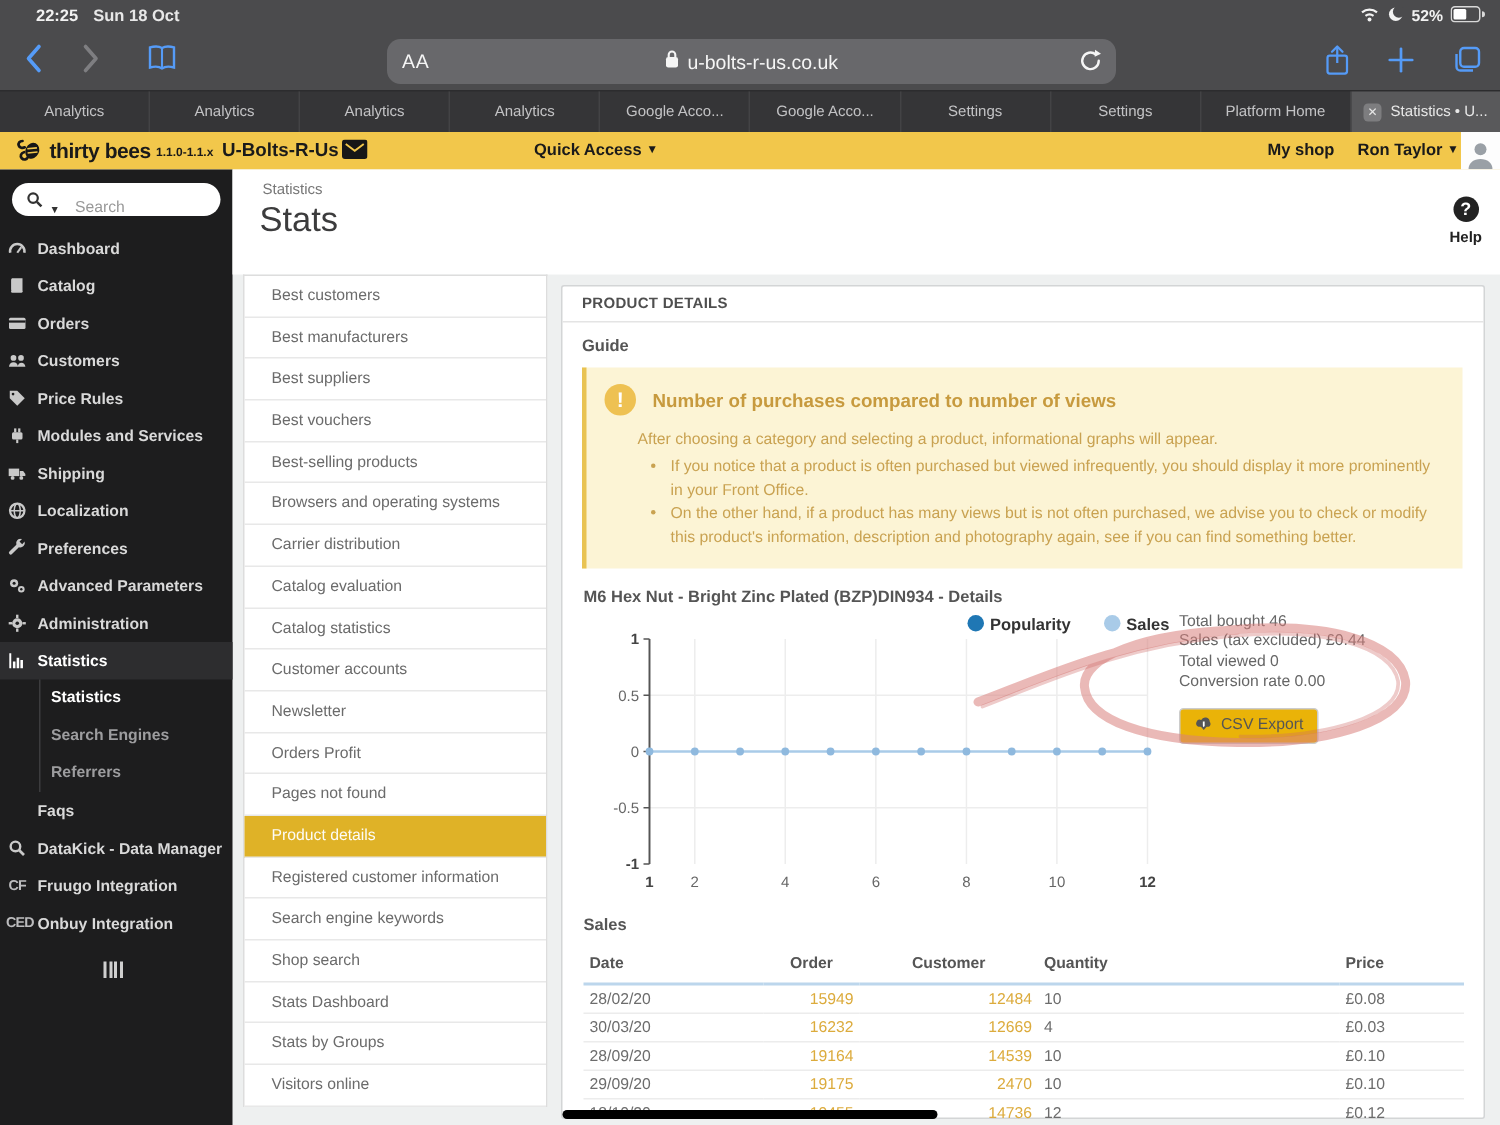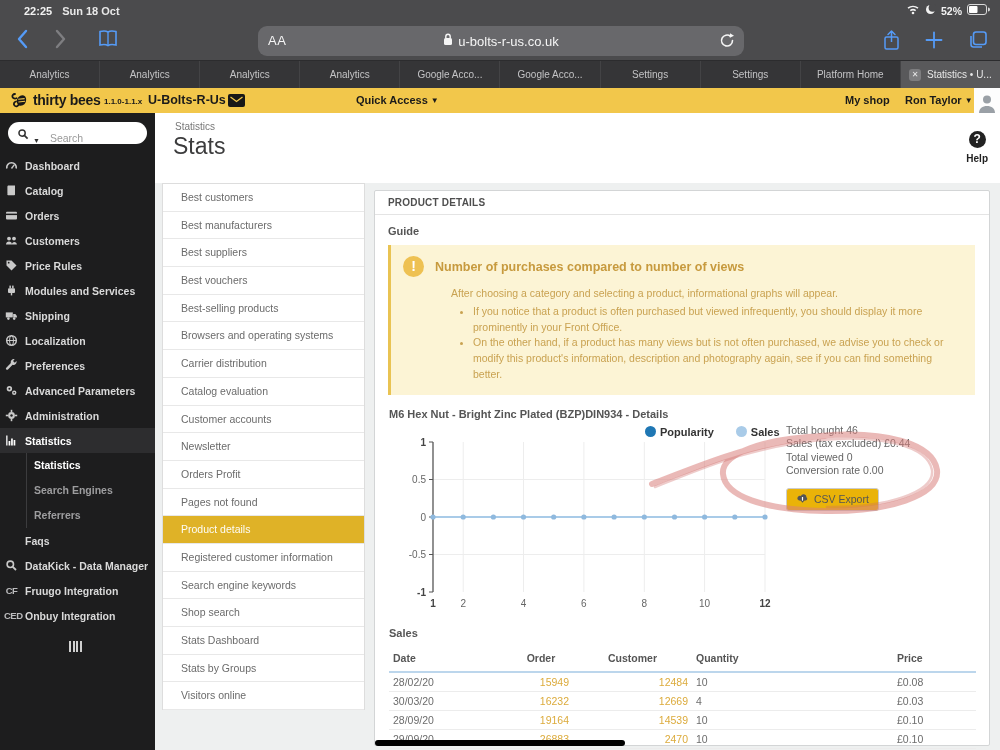--- a/index.html
+++ b/index.html
@@ -69,21 +69,21 @@
   .menu-item.active { background:#dfb227; color:#fdfcf6; }
 
   
   .panel { position:absolute; left:374px; top:190px; width:616px; height:556px; background:#fff; border:1px solid #d3d5d6; border-radius:2px; }
   .panel-head { height:24px; line-height:24px; padding-left:13px; font-size:10px; font-weight:bold; color:#4f4f4f; letter-spacing:.2px; border-bottom:1px solid #e4e4e4; }
   .guide-label { margin:10px 0 8px 13px; font-size:11px; font-weight:bold; color:#555; }
   .notice { margin:0 14px 0 13px; background:#fcf4d5; border-left:3px solid #e9c352; padding:11px 14px 12px 12px; position:relative; }
   .notice-head { display:flex; align-items:center; gap:11px; }
   .bang { width:21px; height:21px; border-radius:50%; background:#eec152; color:#fff; font-weight:bold; font-size:14px; text-align:center; line-height:21px; flex:0 0 21px; }
   .notice-title { font-size:12.5px; font-weight:bold; color:#c79a3e; }
-  .notice-body { margin:9px 0 0 48px; font-size:10.5px; color:#c9a251; line-height:1.5; }
+  .notice-body { margin:9px 0 0 22px; font-size:10.5px; color:#c9a251; line-height:1.5; }
   .notice-body ul { margin:2px 0 0 22px; }
 
   
   .chart-section { position:relative; margin-top:13px; padding:0 14px; height:215px; }
   .chart-title { font-size:11px; font-weight:bold; color:#555; }
   .legend { position:absolute; left:270px; top:18px; display:flex; gap:22px; font-size:11px; font-weight:bold; color:#333; }
   .legend span.dot { display:inline-block; width:11px; height:11px; border-radius:50%; margin-right:4px; vertical-align:-1px; }
   .summary { position:absolute; left:411px; top:16px; font-size:10.5px; color:#666; line-height:13.5px; }
   .csv-btn { margin-top:10px; display:inline-flex; align-items:center; gap:5px; border:1px solid #ccc; border-radius:3px; background:#eab308; padding:4px 9px; font-size:10.5px; color:#555; }
   .annotation { position:absolute; left:250px; top:8px; pointer-events:none; }
@@ -408,20 +408,21 @@
 
   <div class="menu-col">
     <div class="menu-item">Best customers</div>
     <div class="menu-item">Best manufacturers</div>
     <div class="menu-item">Best suppliers</div>
     <div class="menu-item">Best vouchers</div>
     <div class="menu-item">Best-selling products</div>
     <div class="menu-item">Browsers and operating systems</div>
     <div class="menu-item">Carrier distribution</div>
     <div class="menu-item">Catalog evaluation</div>
+    <div class="menu-item">Catalog statistics</div>
     <div class="menu-item">Customer accounts</div>
     <div class="menu-item">Newsletter</div>
     <div class="menu-item">Orders Profit</div>
     <div class="menu-item">Pages not found</div>
     <div class="menu-item active">Product details</div>
     <div class="menu-item">Registered customer information</div>
     <div class="menu-item">Search engine keywords</div>
     <div class="menu-item">Shop search</div>
     <div class="menu-item">Stats Dashboard</div>
     <div class="menu-item">Stats by Groups</div>
@@ -559,21 +560,21 @@
           </tr>
           <tr>
             <td class="l">28/09/20</td>
             <td class="r link">19164</td>
             <td class="r link">14539</td>
             <td class="qpad">10</td>
             <td class="l">£0.10</td>
           </tr>
           <tr>
             <td class="l">29/09/20</td>
-            <td class="r link">26883</td>
+            <td class="r link">19175</td>
             <td class="r link">2470</td>
             <td class="qpad">10</td>
             <td class="l">£0.10</td>
           </tr>
           <tr>
             <td class="l">18/10/20</td>
             <td class="r link">19455</td>
             <td class="r link">14736</td>
             <td class="qpad">12</td>
             <td class="l">£0.12</td>

